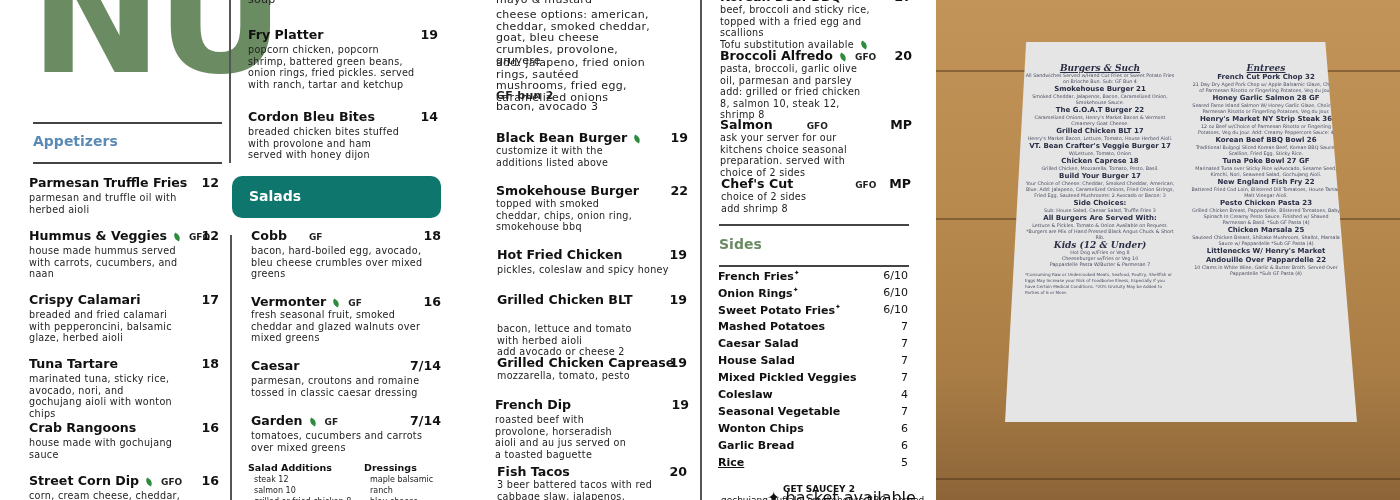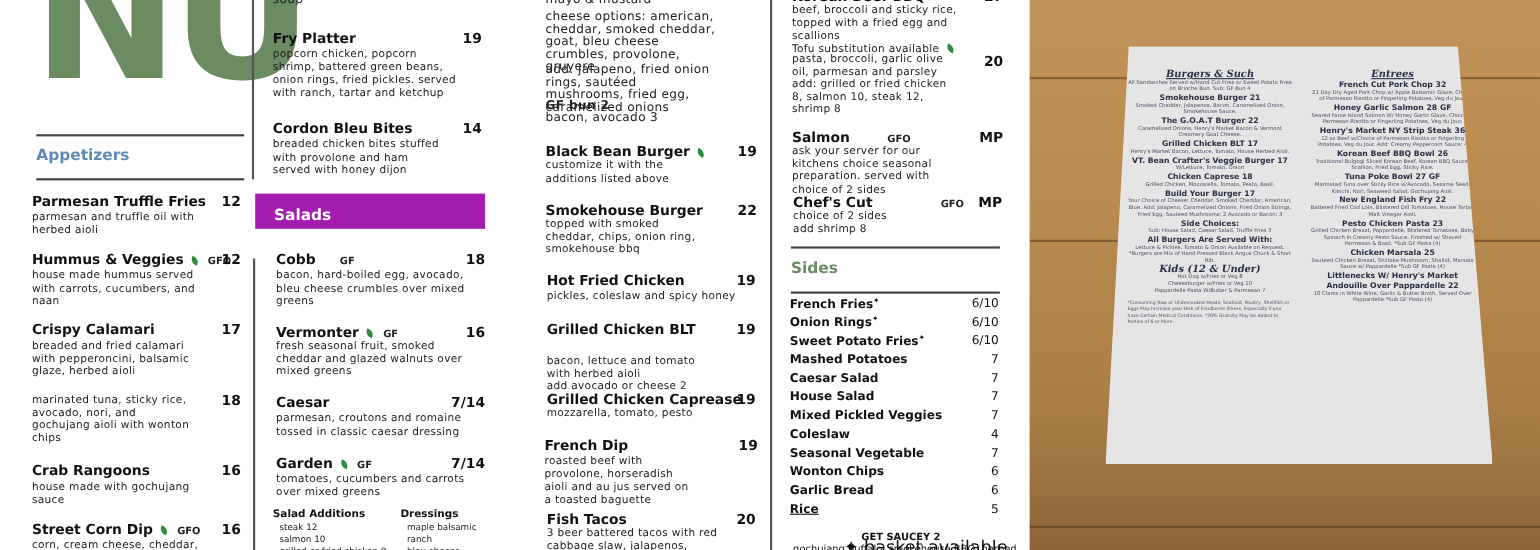--- a/index.html
+++ b/index.html
@@ -9,21 +9,21 @@
   .col { position: absolute; top: 0; height: 500px; }
   .vline { position: absolute; width: 2px; background: #555; }
 
   .big-logo { position: absolute; left: 26px; top: -62px; font-family: "DejaVu Sans", sans-serif; font-weight: bold;
               font-size: 158px; letter-spacing: -6px; color: #6b8b62; line-height: 1; }
 
   .hrule { position: absolute; height: 2px; background: #444; }
   .sect-title-blue { position: absolute; left: 29px; top: 133px; font-size: 14px; font-weight: bold; color: #5b8bb5; }
   .sect-title-green { position: absolute; font-size: 14px; font-weight: bold; color: #6b8b62; }
 
-  .salads-band { position: absolute; left: 232px; top: 176px; width: 209px; height: 32px; background: #a21caf; }
+  .salads-band { position: absolute; left: 232px; top: 176px; width: 209px; height: 42px; background: #0f766e; border-radius: 10px; }
   .salads-band span { position: absolute; left: 17px; top: 12px; color: #fff; font-weight: bold; font-size: 14px; }
 
   .item { position: absolute; }
   .item .name { font-size: 12.6px; font-weight: bold; color: #111; white-space: nowrap; }
   .item .price { position: absolute; top: 0; font-size: 12.6px; font-weight: bold; color: #111; text-align: right; }
   .item .desc { font-size: 9.6px; color: #222; line-height: 11.5px; letter-spacing: 0.3px; margin-top: 2px; }
   .tag { font-size: 9px; font-weight: bold; color: #222; margin-left: 8px; }
   .leaf { display: inline-block; width: 8px; height: 6px; background: #2e8b3e; border-radius: 0 6px 0 6px;
           transform: rotate(30deg); margin-left: 6px; vertical-align: middle; }
 
@@ -65,20 +65,21 @@
     <div class="name"><span>Hummus &amp; Veggies</span><span class="leaf"></span><span class="tag">GFO</span></div>
     <div class="price" style="right:0">12</div>
     <div class="desc" style="width:165px">house made hummus served with carrots, cucumbers, and naan</div>
   </div>
   <div class="item" style="left:25px;top:292px;width:190px;">
     <div class="name">Crispy Calamari</div>
     <div class="price" style="right:0">17</div>
     <div class="desc" style="width:160px">breaded and fried calamari with pepperoncini, balsamic glaze, herbed aioli</div>
   </div>
   <div class="item" style="left:25px;top:356px;width:190px;">
+    <div class="name">Tuna Tartare</div>
     <div class="price" style="right:0">18</div>
     <div class="desc" style="width:150px">marinated tuna, sticky rice, avocado, nori, and gochujang aioli with wonton chips</div>
   </div>
   <div class="item" style="left:25px;top:420px;width:190px;">
     <div class="name">Crab Rangoons</div>
     <div class="price" style="right:0">16</div>
     <div class="desc" style="width:145px">house made with gochujang sauce</div>
   </div>
   <div class="item" style="left:25px;top:473px;width:190px;">
     <div class="name"><span>Street Corn Dip</span><span class="leaf"></span><span class="tag">GFO</span></div>
@@ -190,20 +191,21 @@
 
 <div class="col" style="left:702px;width:234px;">
   <div class="item" style="left:18px;top:-11px;width:192px;">
     <div class="name">Korean Beef BBQ</div>
     <div class="price" style="right:0">27</div>
     <div class="desc" style="width:170px;margin-top:0">beef, broccoli and sticky rice, topped with a fried egg and scallions</div>
     <div class="desc" style="margin-top:0"><span>Tofu substitution available</span><span class="leaf"></span></div>
   </div>
 
   <div class="item" style="left:18px;top:48px;width:192px;">
+    <div class="name"><span>Broccoli Alfredo</span><span class="leaf"></span><span class="tag">GFO</span></div>
     <div class="price" style="right:0">20</div>
     <div class="desc" style="width:150px;margin-top:0">pasta, broccoli, garlic olive oil, parmesan and parsley</div>
     <div class="desc" style="width:150px;margin-top:0">add: grilled or fried chicken 8, salmon 10, steak 12, shrimp 8</div>
   </div>
   <div class="item" style="left:18px;top:117px;width:192px;">
     <div class="name"><span>Salmon</span><span class="tag" style="margin-left:34px">GFO</span></div>
     <div class="price" style="right:0">MP</div>
     <div class="desc" style="width:150px;margin-top:0">ask your server for our kitchens choice seasonal preparation. served with choice of 2 sides</div>
   </div>
   <div class="item" style="left:19px;top:176px;width:190px;">

